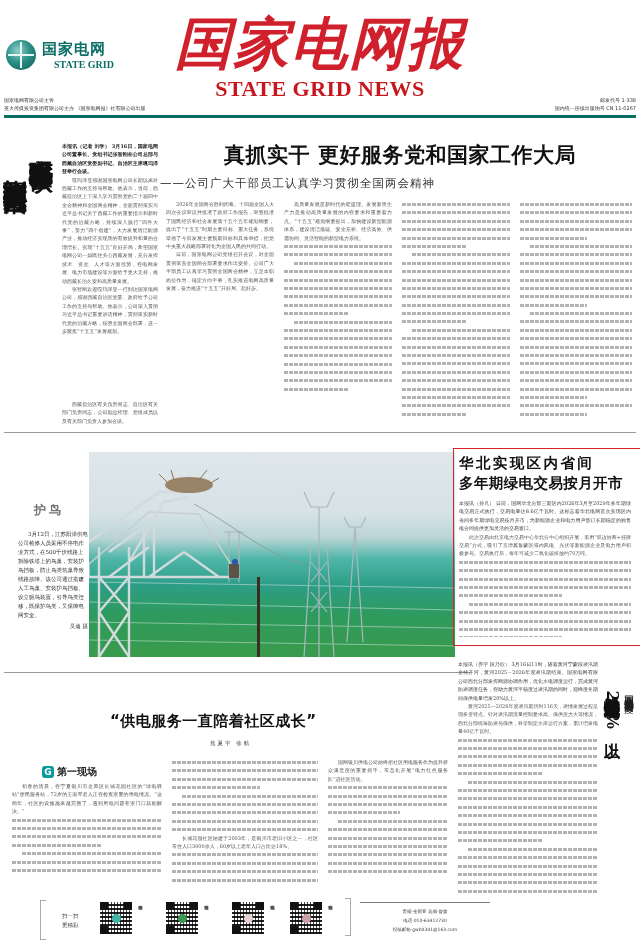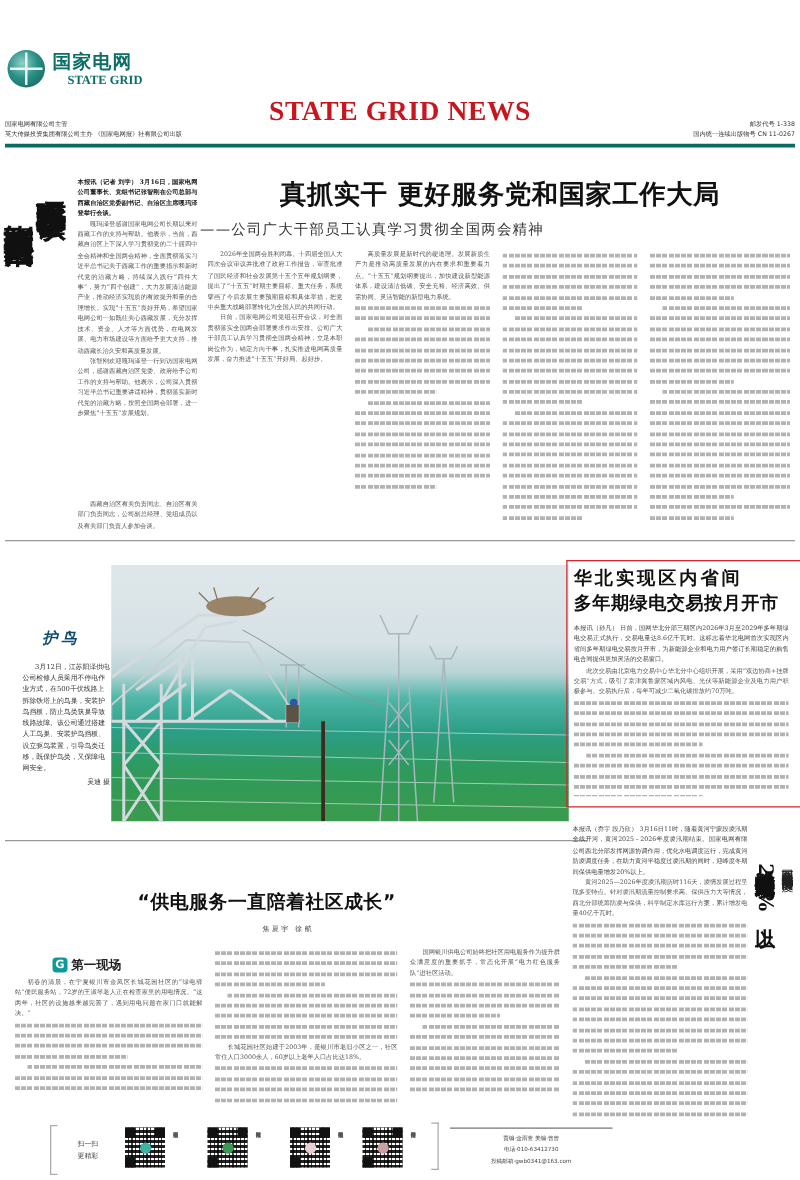--- a/index.html
+++ b/index.html
@@ -42,21 +42,21 @@
   .filler span { display: block; height: 8.4px; position: relative; }
   .filler span::before { content: ""; position: absolute; left: 0; right: 0; top: 3px; height: 3px; background: repeating-linear-gradient(90deg, #9a9a9a 0 4px, #ffffff 4px 5px); opacity: 0.75; }
   .filler span.indent::before { left: 10px; }
   .filler span.short::before { right: 40%; }
 
   .main-headline { position: absolute; left: 160px; top: 141px; width: 480px; text-align: center; font-family: "DejaVu Sans", sans-serif; font-weight: bold; font-size: 21px; color: #111; letter-spacing: 0.5px; }
   .main-sub { position: absolute; left: 160px; top: 176px; width: 480px; font-family: "DejaVu Sans", sans-serif; font-size: 11.5px; color: #333; letter-spacing: 1px; }
 
   .section-rule { position: absolute; left: 4px; right: 4px; height: 1px; background: #999; }
 
-  .photo-caption-title { position: absolute; left: 34px; top: 502px; font-family: "DejaVu Serif", serif; font-weight: bold; font-style: italic; font-size: 12px; color: #0c4a6e; letter-spacing: 3px; }
+  .photo-caption-title { position: absolute; left: 34px; top: 502px; font-family: "DejaVu Serif", serif; font-weight: bold; font-size: 12px; color: #737373; letter-spacing: 3px; }
   .photo-caption { position: absolute; left: 18px; top: 530px; width: 70px; font-size: 5.5px; line-height: 9px; color: #333; font-family: "DejaVu Serif", serif; }
 
   .photo { position: absolute; left: 89px; top: 452px; width: 366px; height: 205px; overflow: hidden;
     background: linear-gradient(180deg, #dfe7ea 0%, #d7e2e6 30%, #b9d4d6 42%, #4fb6a8 52%, #2c9e86 65%, #2e9a5c 80%, #3a9b4c 100%); }
   .photo svg { position: absolute; left: 0; top: 0; }
 
   .boxed { position: absolute; left: 453px; top: 448px; width: 223px; height: 198px; border: 1.5px solid #d8232a; padding: 4px 5px; }
   .boxed-title { font-family: "DejaVu Serif", serif; font-weight: bold; font-size: 14.5px; line-height: 20px; color: #111; letter-spacing: 2.4px; }
   .boxed-title.l2 { letter-spacing: 0.4px; }
 
@@ -90,20 +90,21 @@
 <body>
 
 <header class="masthead">
   <div class="logo">
     <div class="logo-globe"></div>
     <div class="logo-text">
       <span class="logo-cn">国家电网</span>
       <span class="logo-en">STATE GRID</span>
     </div>
   </div>
+  <div class="title-cn">国家电网报</div>
   <div class="title-en">STATE GRID NEWS</div>
   <div class="meta-left">
     <div>国家电网有限公司主管</div>
     <div>英大传媒投资集团有限公司主办  《国家电网报》社有限公司出版</div>
   </div>
   <div class="meta-right">
     <div>邮发代号 1-338</div>
     <div>国内统一连续出版物号 CN 11-0267</div>
   </div>
   <div class="top-rule"></div>

